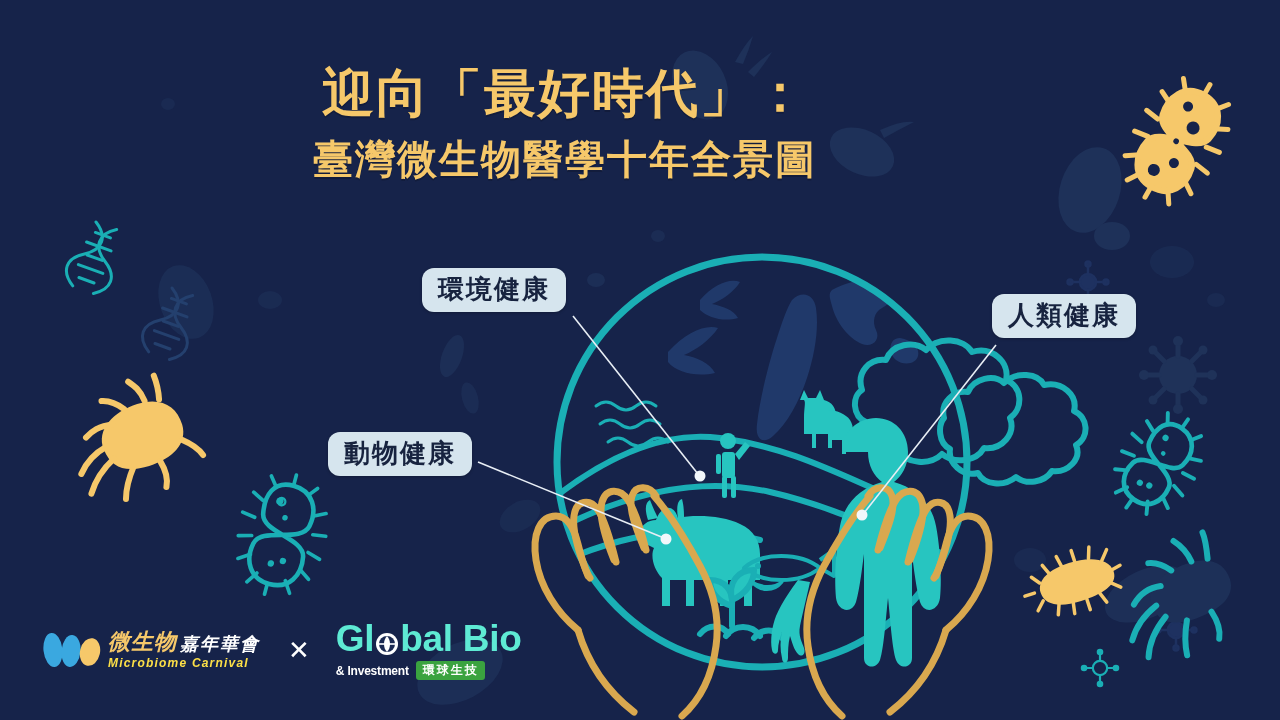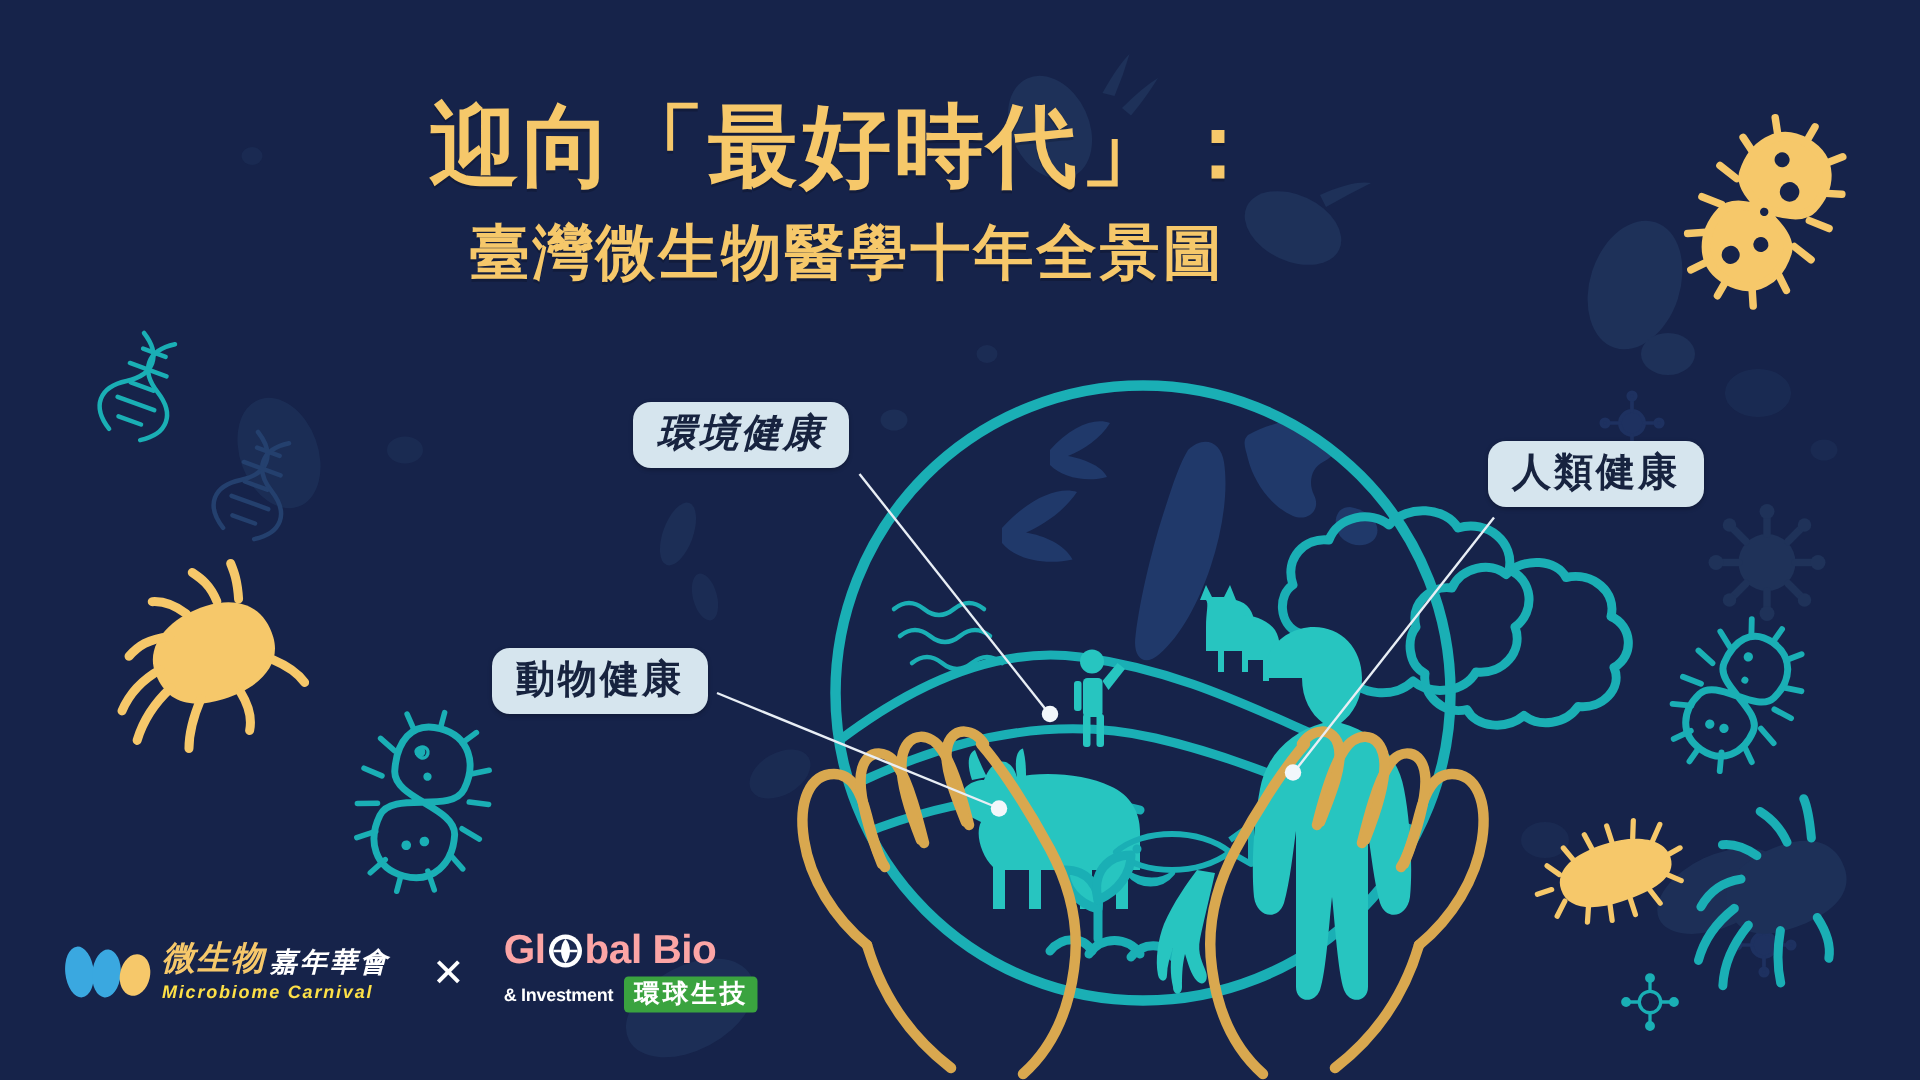--- a/index.html
+++ b/index.html
@@ -20,61 +20,61 @@
     z-index:6;
   }
   .title-line{
     color:#f6c86a;
     font-weight:bold;
     letter-spacing:2px;
     line-height:1.22;
     text-shadow:0 2px 0 rgba(0,0,0,.18);
     font-family:"DejaVu Sans","Liberation Sans",sans-serif;
   }
-  .title-line.l1{font-size:60px;}
+  .title-line.l1{font-size:52px;}
   .title-line.l2{font-size:40px;margin-top:10px;}
 
   
   .pill{
     position:absolute;
     background:#d6e5ee;
     color:#17233f;
     border-radius:12px;
     padding:8px 16px 10px 16px;
     font-size:26px;
     font-weight:600;
     letter-spacing:2px;
     line-height:1;
     white-space:nowrap;
     z-index:8;
     font-family:"DejaVu Sans","Liberation Sans",sans-serif;
     box-shadow:0 1px 3px rgba(0,0,0,.25);
   }
-  #pill-env{left:422px;top:268px;font-style:italic;}
+  #pill-env{left:422px;top:268px;}
   #pill-animal{left:328px;top:432px;}
   #pill-human{left:992px;top:294px;}
 
   
   .logo-bar{position:absolute;left:42px;top:620px;display:flex;align-items:center;z-index:9;}
   .mc-logo{display:flex;align-items:center;font-style:italic;}
   .mc-blobs{position:relative;width:60px;height:40px;margin-right:6px;}
   .mc-text{display:flex;flex-direction:column;line-height:1;}
   .mc-cn{display:flex;align-items:flex-end;}
   .mc-cn .big{color:#f6c86a;font-size:22px;font-weight:bold;letter-spacing:1px;
      font-family:"DejaVu Sans","Liberation Sans",sans-serif;}
   .mc-cn .small{color:#ffffff;font-size:18px;font-weight:bold;letter-spacing:2px;margin-left:3px;
      font-family:"DejaVu Sans","Liberation Sans",sans-serif;}
   .mc-en{color:#fde047;font-size:12px;font-weight:bold;letter-spacing:1.2px;margin-top:4px;}
   .x-sep{color:#ffffff;font-size:26px;font-weight:bold;margin:0 26px 0 28px;line-height:1;}
   .gb-logo{display:flex;flex-direction:column;line-height:1;}
-  .gb-top{display:flex;align-items:center;color:#fca5a5;font-size:27px;font-weight:bold;letter-spacing:-.3px;}
+  .gb-top{display:flex;align-items:center;color:#5eead4;font-size:37px;font-weight:bold;letter-spacing:-.3px;}
   .gb-bot{display:flex;align-items:center;margin-top:4px;}
   .gb-inv{color:#ffffff;font-size:12px;font-weight:bold;letter-spacing:-.2px;}
   .gb-badge{
-    background:#3aa33f;color:#ffffff;font-size:17px;font-weight:bold;letter-spacing:2px;
+    background:#3aa33f;color:#ffffff;font-size:12px;font-weight:bold;letter-spacing:2px;
     padding:3px 6px 4px 7px;border-radius:3px;margin-left:7px;
     font-family:Liberation Sans, sans-serif;
   }
   .gb-o{display:inline-block;position:relative;width:26px;height:26px;margin:0 0px;}
 </style>
 </head>
 <body>
 
 <div id="stage">
 

